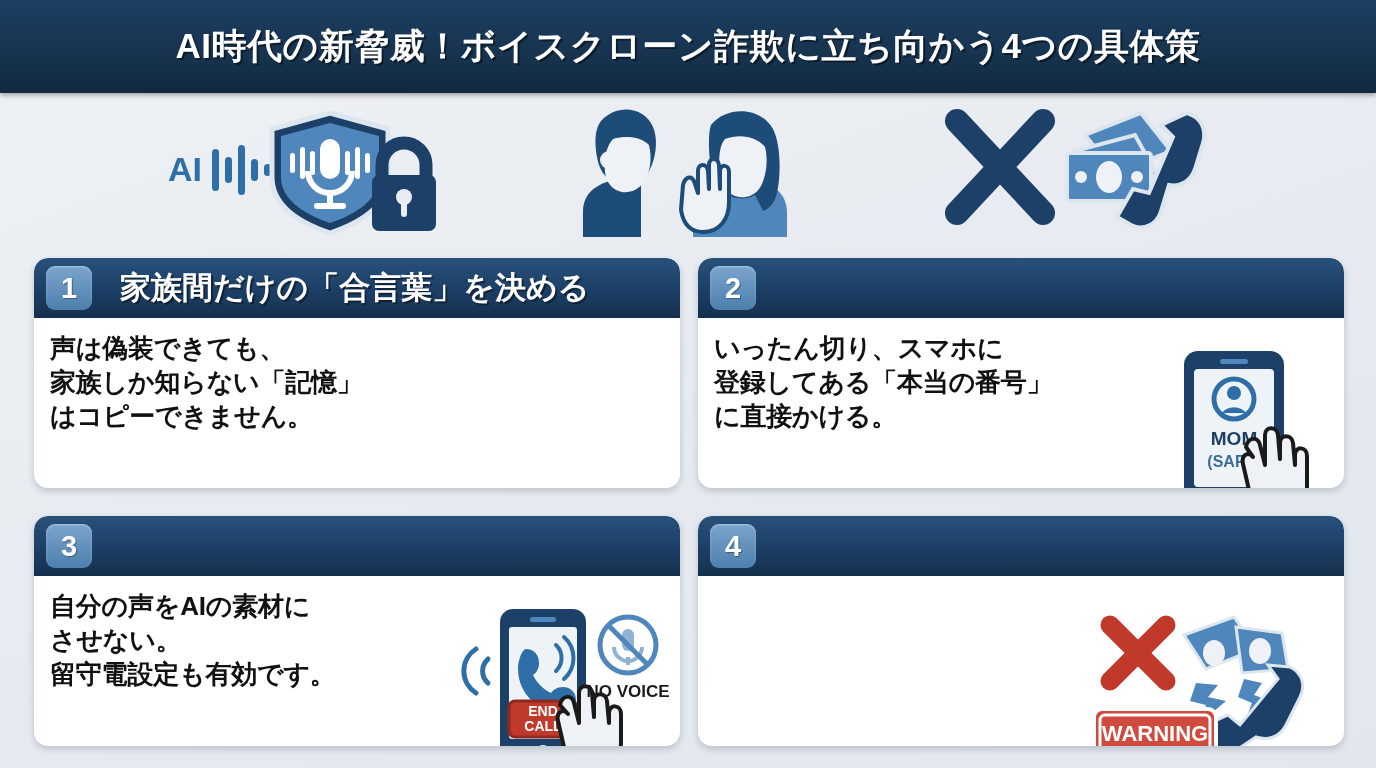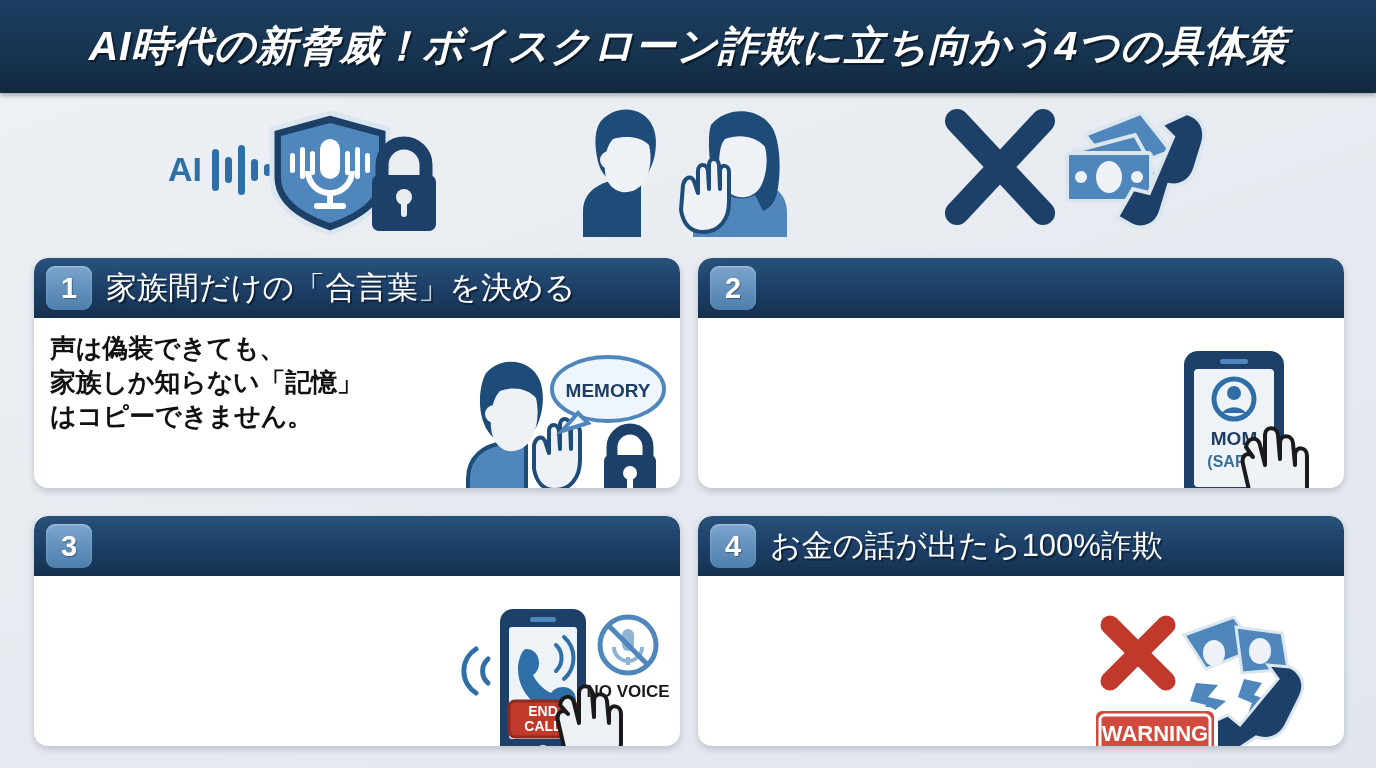--- a/index.html
+++ b/index.html
@@ -12,22 +12,22 @@
         background:linear-gradient(160deg,#eef1f5 0%,#e6eaf0 60%,#e2e7ee 100%);}
 
   
   .titlebar{
     position:absolute;left:0;top:0;width:1376px;height:93px;
     background:linear-gradient(180deg,#1d3f63 0%,#173450 55%,#12293f 100%);
     display:flex;align-items:center;justify-content:center;
     box-shadow:0 2px 5px rgba(0,0,0,.35);
   }
   .titlebar h1{
-    margin:16px;color:#ffffff;font-size:41px;font-weight:bold;letter-spacing:.5px;
-    text-shadow:2px 2px 0 rgba(0,0,0,.45);white-space:nowrap;font-style:italic;
+    margin:16px;color:#ffffff;font-size:35px;font-weight:bold;letter-spacing:.5px;
+    text-shadow:2px 2px 0 rgba(0,0,0,.45);white-space:nowrap;
   }
 
   
   .hero{position:absolute;left:0;top:93px;width:1095px;height:152px;}
   .hero-item{position:absolute;top:0;height:152px;display:flex;align-items:center;justify-content:center;}
   .hero-a{left:160px;width:300px;}
   .hero-b{left:560px;width:270px;}
   .hero-c{left:930px;width:300px;}
 
   
@@ -50,21 +50,21 @@
   }
   .num{
     width:46px;height:44px;flex:0 0 46px;border-radius:9px;
     background:linear-gradient(180deg,#7ba4cb 0%,#4d7fae 100%);
     color:#ffffff;font-size:29px;font-weight:bold;
     display:flex;align-items:center;justify-content:center;
     text-shadow:1px 1px 1px rgba(0,0,0,.35);
     box-shadow:inset 0 1px 2px rgba(255,255,255,.4);
   }
   .head-txt{
-    margin-left:14px;color:#ffffff;font-weight:normal;font-size:31px;
+    margin-left:28px;color:#ffffff;font-weight:bold;font-size:31px;
     white-space:nowrap;text-shadow:2px 2px 0 rgba(0,0,0,.4);
   }
   .c3 .head-txt{font-size:28px;}
 
   .card-body{position:relative;height:196px;padding:14px 0 0 16px;box-sizing:border-box;}
   .body-txt{
     color:#111111;font-weight:bold;font-size:26px;line-height:1.30;
     white-space:pre-line;letter-spacing:-.2px;
   }
   .card-art{position:absolute;right:4px;bottom:2px;width:220px;height:165px;}
@@ -165,52 +165,31 @@
 
   <div class="card c1">
     <div class="card-head">
       <div class="num">1</div>
       <div class="head-txt">家族間だけの「合言葉」を決める</div>
     </div>
     <div class="card-body">
       <div class="body-txt">声は偽装できても、
 家族しか知らない「記憶」
 はコピーできません。</div>
-      <div class="card-art">
-        <svg width="220" height="165" viewBox="0 0 220 165">
-          <g>
-            <path d="M12 162 v-30 c0-22 16-34 36-36 h22 v66 Z" fill="#4f86bb" stroke="#1d4c78" stroke-width="4"></path>
-            <path d="M30 26 c16-18 46-14 54 8 c6 16 2 38-6 50 c-6 10-16 14-26 13 c-14-2-22-12-26-26 c-4-16-2-34 4-45 Z" fill="#1d4c78"></path>
-            <path d="M44 44 c14-5 28-2 36 7 c4 18 0 34-6 43 c-6 8-14 11-22 10 c-10-2-16-12-17-23 c-1-13 1-29 9-37 Z" fill="#eef1f5"></path>
-            <path d="M38 58 a9 9 0 1 0 0 18 Z" fill="#eef1f5"></path>
-          </g>
-          <g>
-            <path d="M78 98 c2-8 8-10 11-4 l4 12 V84 c0-8 9-8 10 0 l1 18 V78 c0-8 9-8 10 0 l1 24 V84 c0-7 9-7 9 1 v28 c0 18-10 30-25 30 c-13 0-19-10-21-21 Z" fill="#eef1f5" stroke="#1d4c78" stroke-width="4" stroke-linejoin="round"></path>
-          </g>
-          <g>
-            <ellipse cx="152" cy="42" rx="56" ry="32" fill="#eef5fb" stroke="#4f86bb" stroke-width="4"></ellipse>
-            <path d="M122 66 l-16 18 l26-8 Z" fill="#eef5fb" stroke="#4f86bb" stroke-width="4"></path>
-            <text x="152" y="50" text-anchor="middle" fill="#1d3f63" font-family="Liberation Sans, sans-serif" font-size="19" font-weight="bold">MEMORY</text>
-          </g>
-          <g>
-            <path d="M156 110 v-10 a18 18 0 0 1 36 0 v10" fill="none" stroke="#1d4068" stroke-width="11"></path>
-            <rect x="148" y="108" width="52" height="48" rx="6" fill="#1d4068"></rect>
-            <circle cx="174" cy="126" r="7" fill="#ffffff"></circle>
-            <rect x="171" y="130" width="6" height="14" rx="3" fill="#ffffff"></rect>
-          </g>
-        </svg>
-      </div>
     </div>
   </div>
 
   <div class="card c2">
     <div class="card-head">
       <div class="num">2</div>
     </div>
     <div class="card-body">
+      <div class="body-txt">いったん切り、スマホに
+登録してある「本当の番号」
+に直接かける。</div>
       <div class="card-art">
         <svg width="190" height="165" viewBox="0 0 190 165">
           <g>
             <rect x="30" y="4" width="100" height="158" rx="14" fill="#1d4068"></rect>
             <rect x="40" y="22" width="80" height="118" rx="4" fill="#eef3f8"></rect>
             <rect x="66" y="12" width="28" height="5" rx="2.5" fill="#4f86bb"></rect>
             <circle cx="80" cy="150" r="8" fill="#eef3f8"></circle>
           </g>
           <g>
             <circle cx="80" cy="52" r="20" fill="none" stroke="#2f6fa8" stroke-width="5"></circle>
@@ -225,20 +204,23 @@
         </svg>
       </div>
     </div>
   </div>
 
   <div class="card c3">
     <div class="card-head">
       <div class="num">3</div>
     </div>
     <div class="card-body">
+      <div class="body-txt">自分の声をAIの素材に
+させない。
+留守電設定も有効です。</div>
       <div class="card-art">
         <svg width="220" height="165" viewBox="0 0 220 165">
           <g fill="none" stroke="#2f6fa8" stroke-width="5" stroke-linecap="round">
             <path d="M20 44 a26 26 0 0 0 0 44"></path>
             <path d="M32 54 a16 16 0 0 0 0 24"></path>
           </g>
           <g>
             <rect x="44" y="4" width="86" height="156" rx="13" fill="#1d4068"></rect>
             <rect x="53" y="22" width="68" height="112" rx="3" fill="#eef3f8"></rect>
             <rect x="74" y="12" width="26" height="5" rx="2.5" fill="#4f86bb"></rect>
@@ -268,21 +250,20 @@
           </g>
           <text x="172" y="92" text-anchor="middle" fill="#1a1a1a" font-family="Liberation Sans, sans-serif" font-size="17" font-weight="bold">NO VOICE</text>
         </svg>
       </div>
     </div>
   </div>
 
   <div class="card c4">
     <div class="card-head">
       <div class="num">4</div>
-      <div class="head-txt">お金の話が出たら100%詐欺</div>
     </div>
     <div class="card-body">
       <div class="card-art">
         <svg width="240" height="165" viewBox="0 0 240 165">
           <g stroke="#c0392b" stroke-width="19" stroke-linecap="round">
             <line x1="22" y1="20" x2="78" y2="76"></line>
             <line x1="78" y1="20" x2="22" y2="76"></line>
           </g>
           <g>
             <path d="M96 30 l50-18 l22 32 l-50 20 Z" fill="#4f86bb" stroke="#dce6ef" stroke-width="3"></path>

